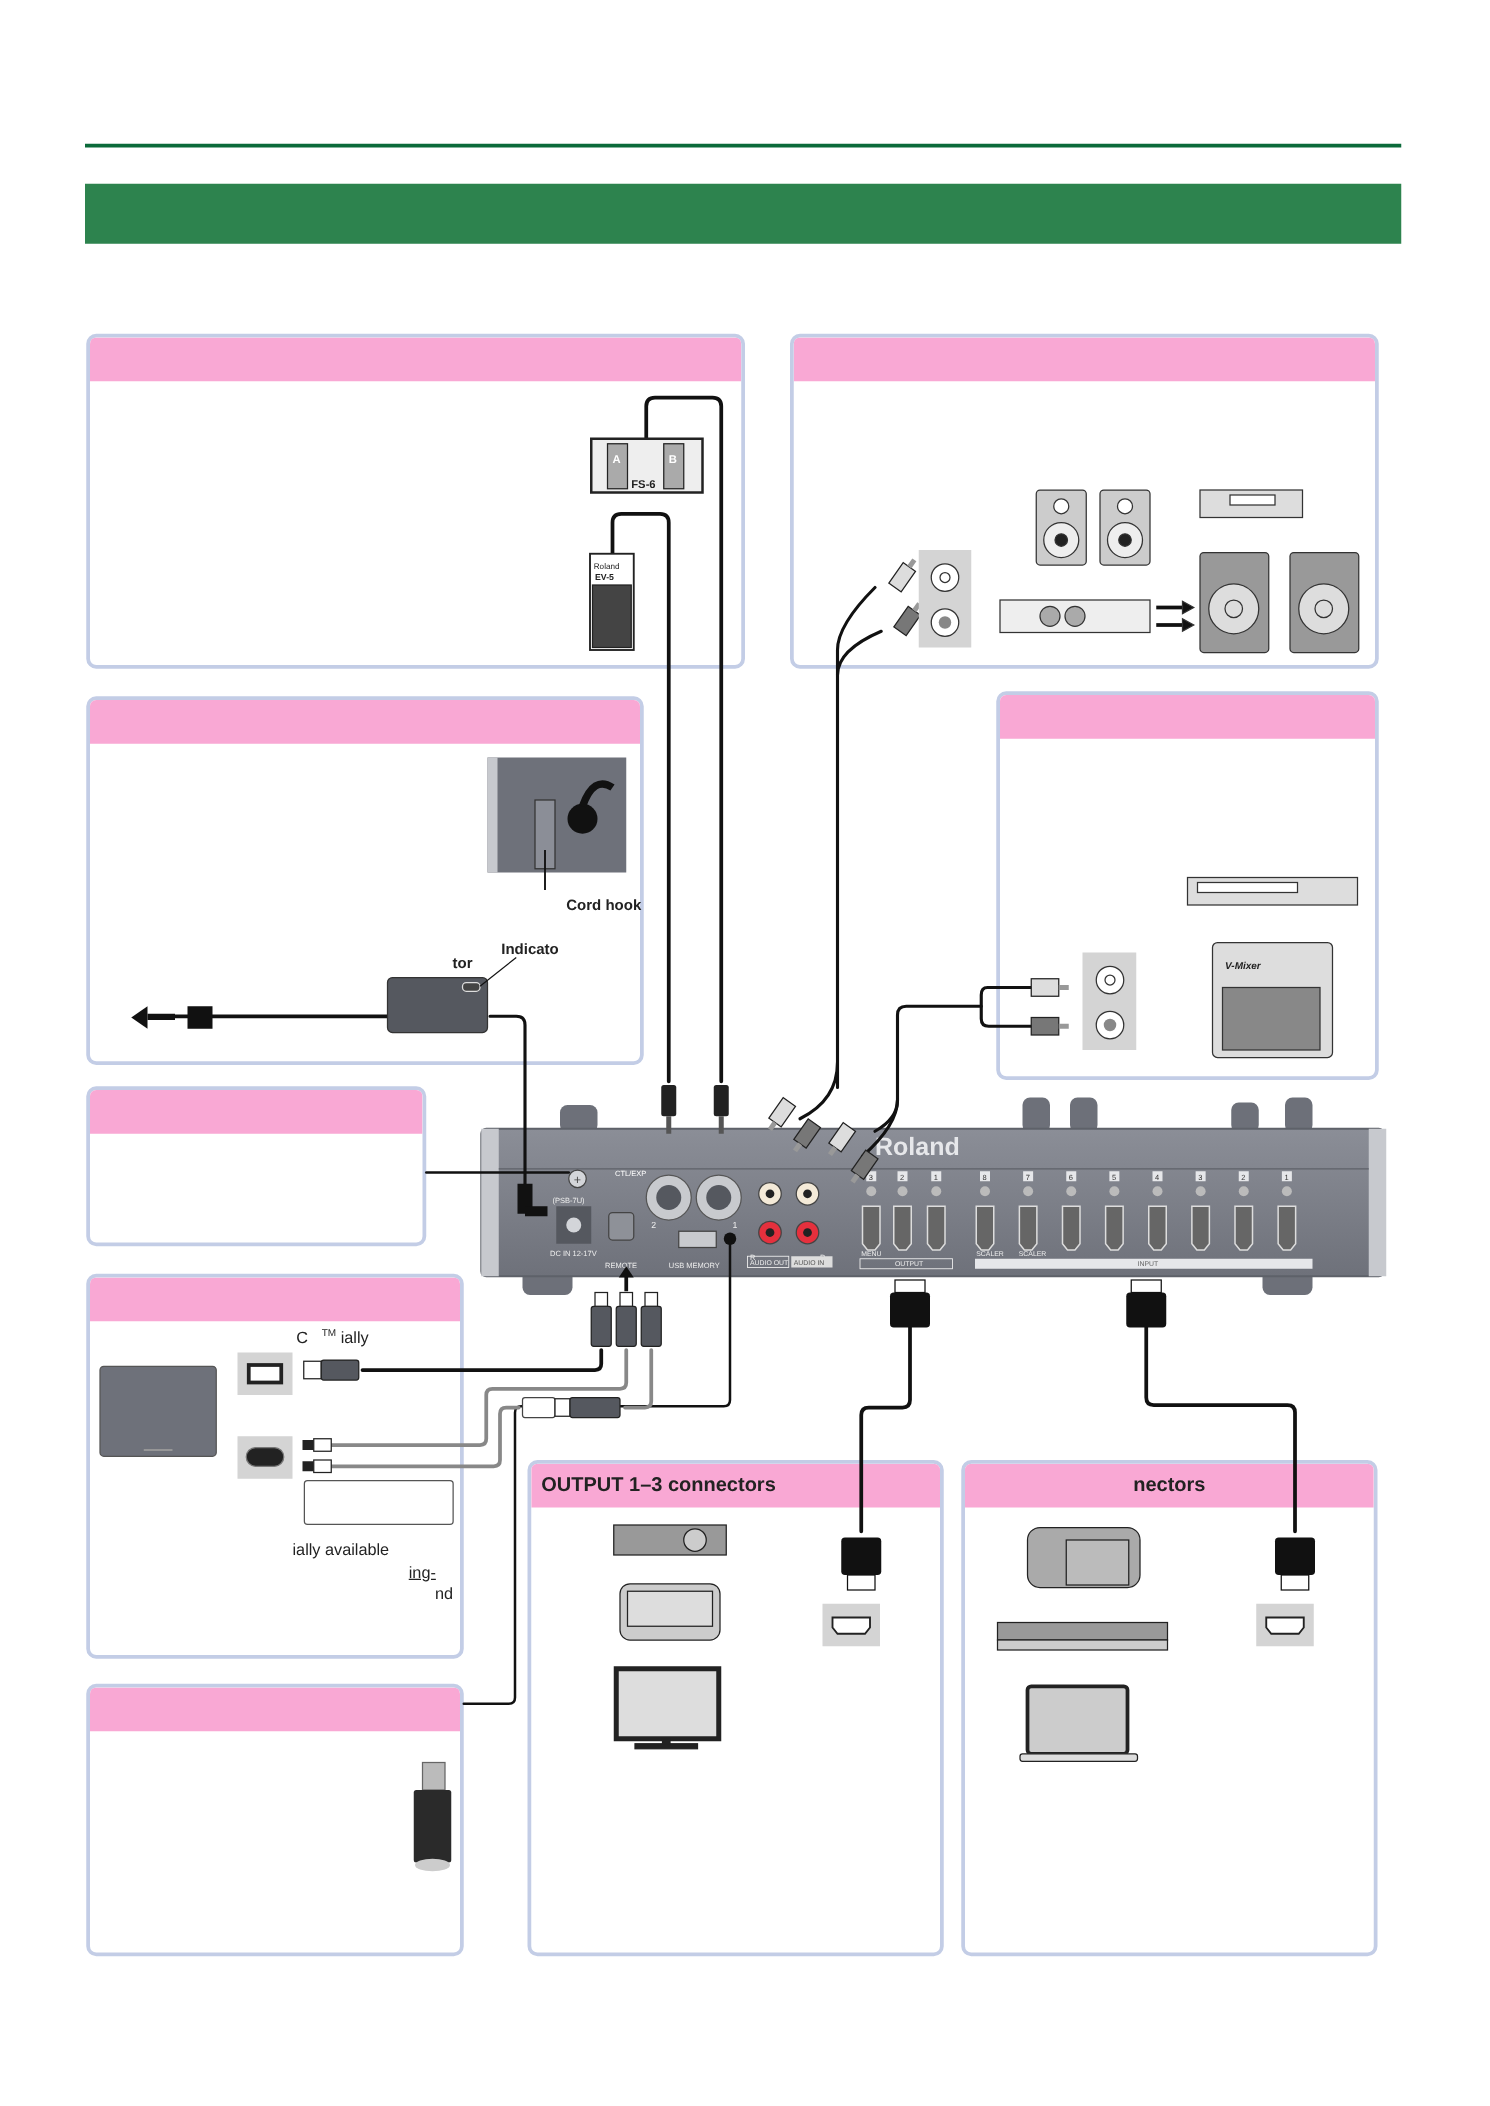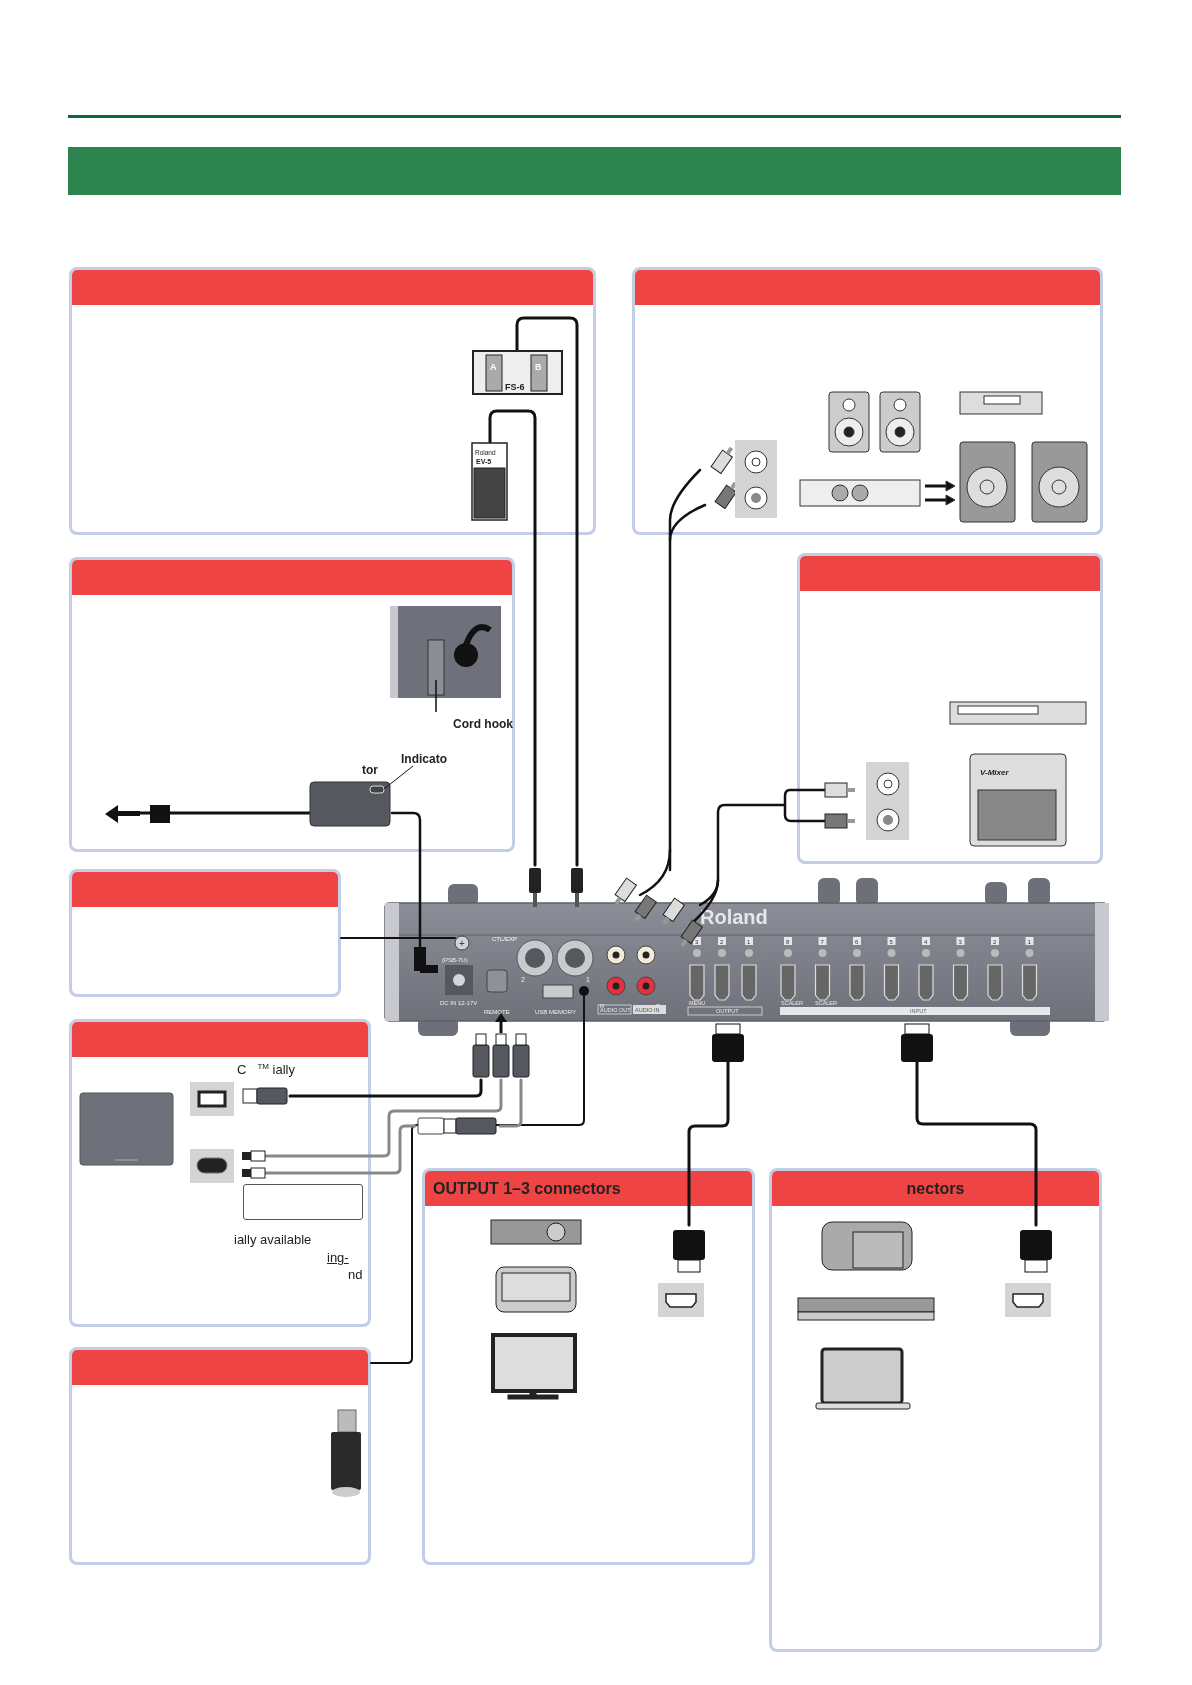--- a/index.html
+++ b/index.html
@@ -1,20 +1,20 @@
 <!DOCTYPE html>
 <html><head>
 <meta charset="utf-8">
 <style>
   html,body{margin:0;padding:0;background:#fff;}
   body{width:1192px;height:1685px;position:relative;overflow:hidden;font-family:"Liberation Sans","DejaVu Sans",sans-serif;color:#222;}
   .rule{position:absolute;left:68px;top:115px;width:1053px;height:3px;background:#0b6a3a;}
   .band{position:absolute;left:68px;top:147px;width:1053px;height:48px;background:#2d834e;}
   .panel{position:absolute;border:3px solid #c3cde6;border-radius:8px;background:#fff;box-sizing:border-box;overflow:hidden;}
-  .panel .hd{height:35px;background:#ef4444;font-weight:bold;font-size:16px;line-height:36px;padding-left:8px;color:#222;}
+  .panel .hd{height:35px;background:#f9a8d4;font-weight:bold;font-size:16px;line-height:36px;padding-left:8px;color:#222;}
   .lbl{position:absolute;font-size:12px;color:#222;white-space:nowrap;}
   .lbl.b{font-weight:bold;}
   svg.overlay{position:absolute;left:0;top:0;width:1192px;height:1685px;pointer-events:none;}
   .bubble{position:absolute;border:1px solid #555;border-radius:3px;background:#fff;}
 </style>
 </head>
 <body>
 
 <div class="rule"></div>
 <div class="band"></div>
@@ -36,21 +36,21 @@
 </div>
 <div class="panel" style="left:69px;top:1019px;width:302px;height:308px;">
   <div class="hd"></div>
 </div>
 <div class="panel" style="left:69px;top:1347px;width:302px;height:218px;">
   <div class="hd"></div>
 </div>
 <div class="panel" style="left:422px;top:1168px;width:333px;height:397px;">
   <div class="hd">OUTPUT 1–3 connectors</div>
 </div>
-<div class="panel" style="left:769px;top:1168px;width:333px;height:484px;">
+<div class="panel" style="left:769px;top:1168px;width:333px;height:397px;">
   <div class="hd" style="text-align:center;padding-left:0;">nectors</div>
 </div>
 
 <div class="lbl b" style="left:407px;top:717px;margin-left:46px;">Cord hook</div>
 <div class="lbl b" style="left:401px;top:752px;">Indicato</div>
 <div class="lbl b" style="left:362px;top:763px;">tor</div>
 <div class="lbl" style="left:237px;top:1062px;font-size:13px;">
   <span>C</span><sup style="font-size:8px;padding-left:11px;">TM</sup><span> ially</span>
 </div>
 <div class="bubble" style="left:243px;top:1184px;width:118px;height:34px;"></div>

